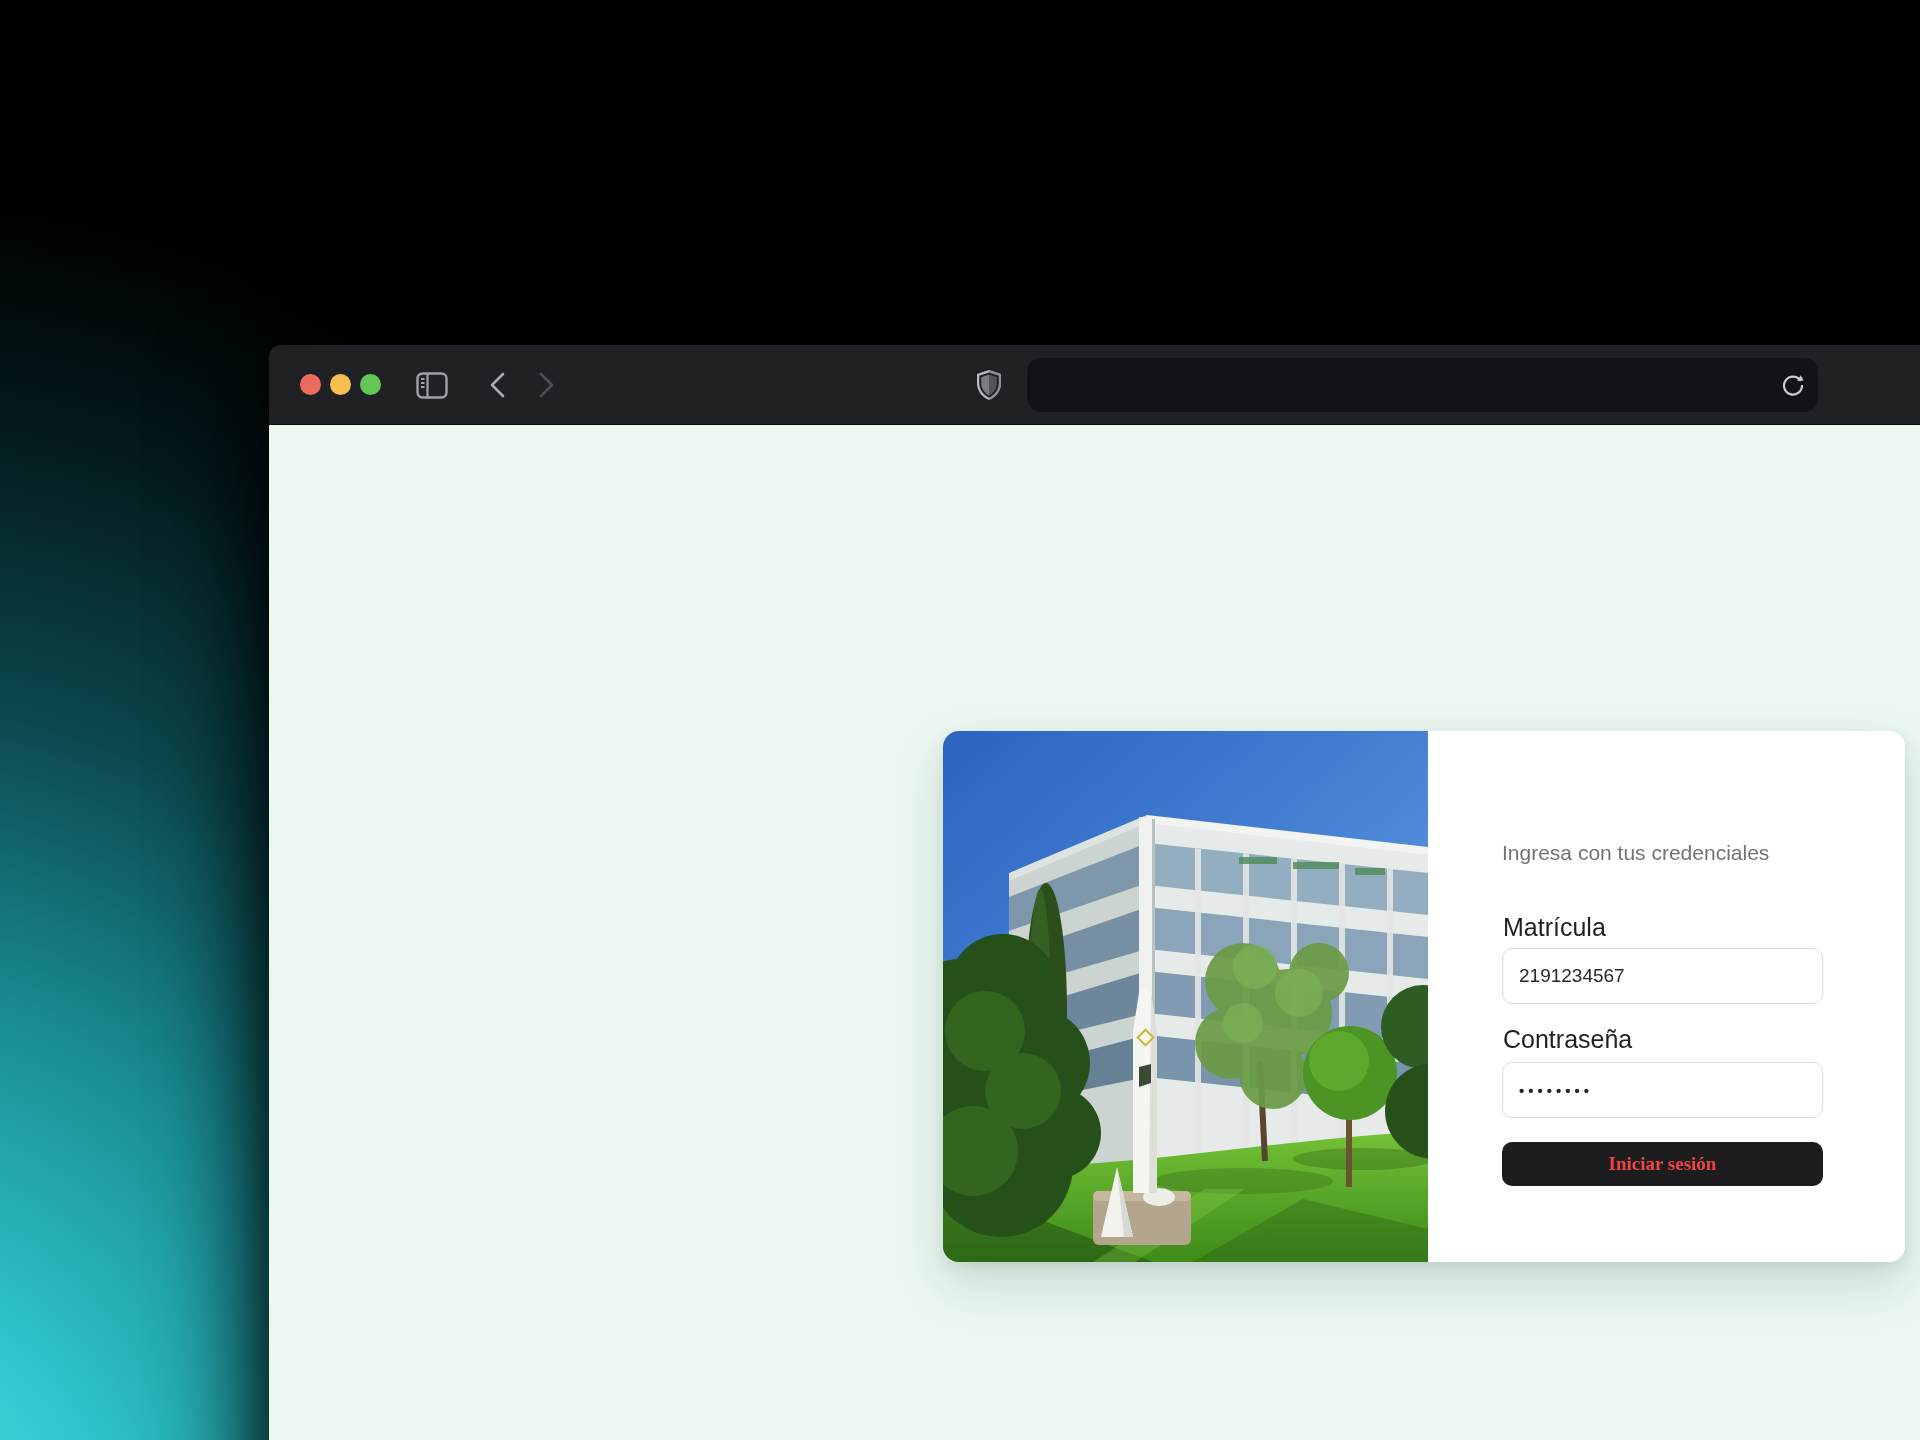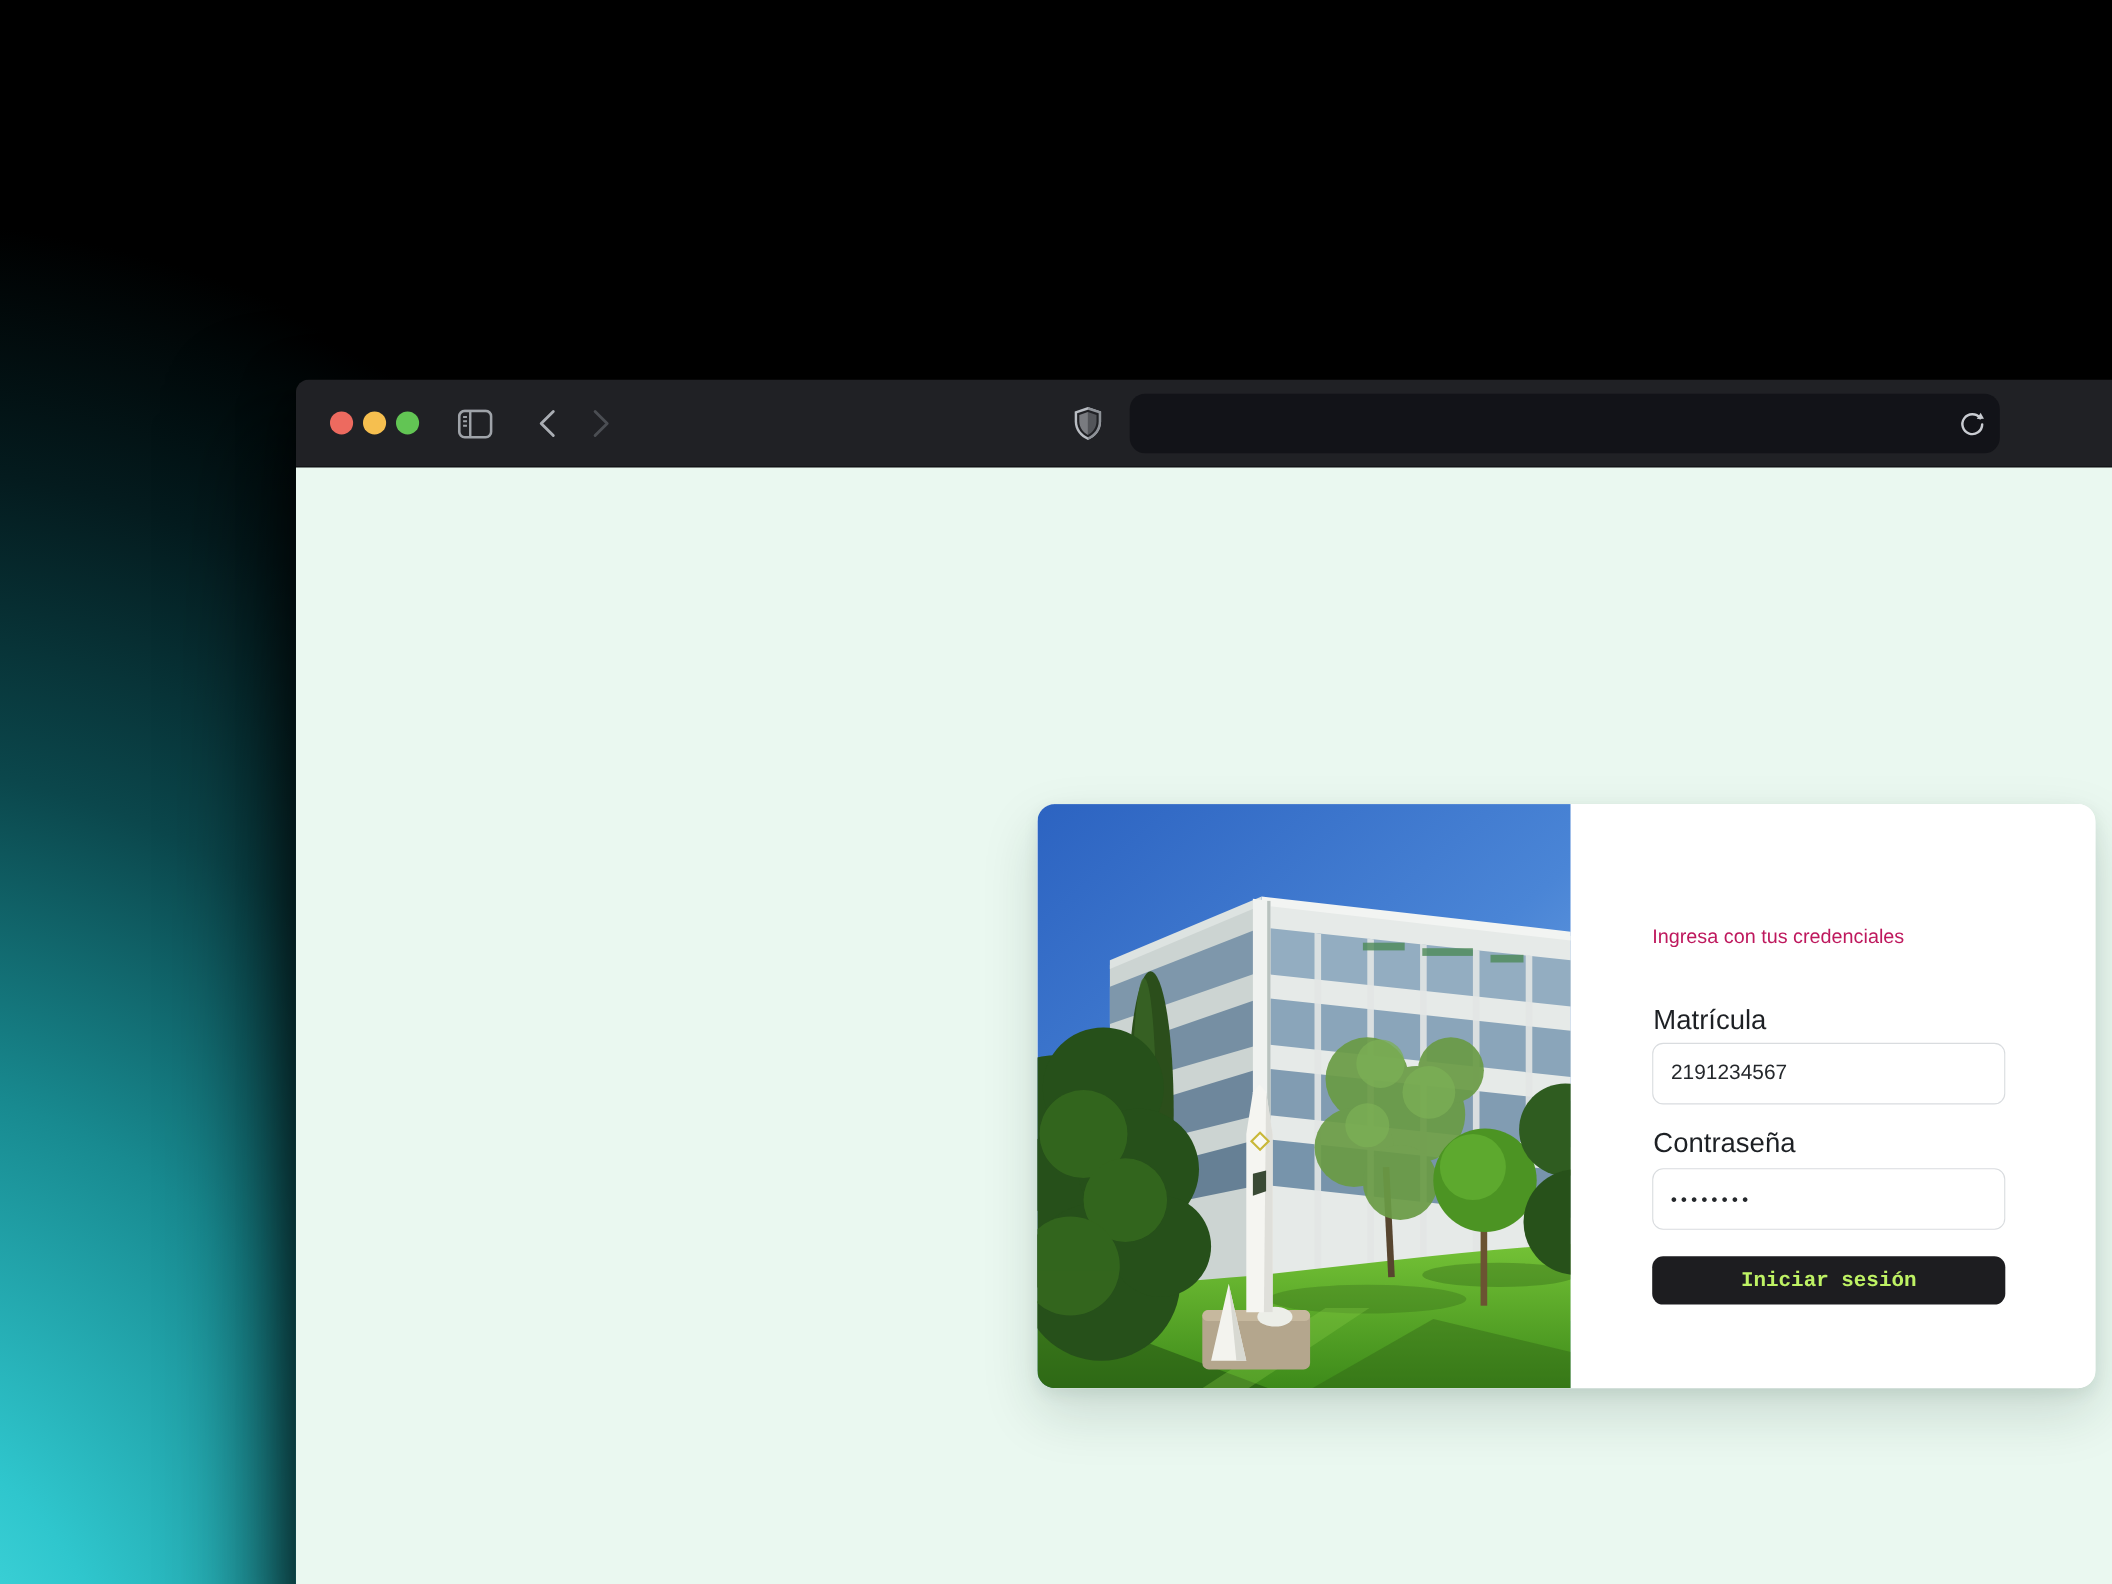--- a/index.html
+++ b/index.html
@@ -63,42 +63,42 @@
   .photo { width:485px; flex:none; position:relative; }
   .photo svg { width:100%; height:100%; display:block; }
 
   .panel { position:relative; flex:1; background:#fff; }
   .card-title {
     position:absolute; left:74px; top:64px;
     font-size:31px; font-weight:700; letter-spacing:-0.4px; color:#1b1d1f;
   }
   .card-subtitle {
     position:absolute; left:74px; top:110px;
-    font-size:18px; font-weight:500; color:#be185d;
+    font-size:21px; font-weight:500; color:#737373;
   }
   .field-label {
     position:absolute; left:75px;
     font-size:25px; font-weight:400; color:#1d2024;
   }
   .lbl-matricula { top:182px; }
   .lbl-password  { top:294px;text-align:right; }
   .text-field {
     position:absolute; left:74px; width:321px; height:56px;
     border:1.5px solid #d9dcdf; border-radius:10px; background:#fff;
     font-size:19px; color:#24272b; padding:0 16px; outline:none;
     font-family:"Liberation Sans", sans-serif;
   }
   .fld-matricula { top:217px; }
   .fld-password  { top:331px; font-size:15px; font-weight:700; letter-spacing:4px; }
   .submit-btn {
     position:absolute; left:74px; top:411px; width:321px; height:44px;
     background:#1d1d20; border:none; border-radius:10px;
-    color:#bef264; font-size:19px; font-weight:600; cursor:pointer;
+    color:#ef4444; font-size:19px; font-weight:600; cursor:pointer;
     display:flex; align-items:center; justify-content:center;
-    font-family:Liberation Mono, monospace;
+    font-family:Liberation Serif, serif;
   }
 </style>
 </head>
 <body>
 
 <div class="desktop-bg"></div>
 
 <div class="window">
 
   <div class="titlebar">

